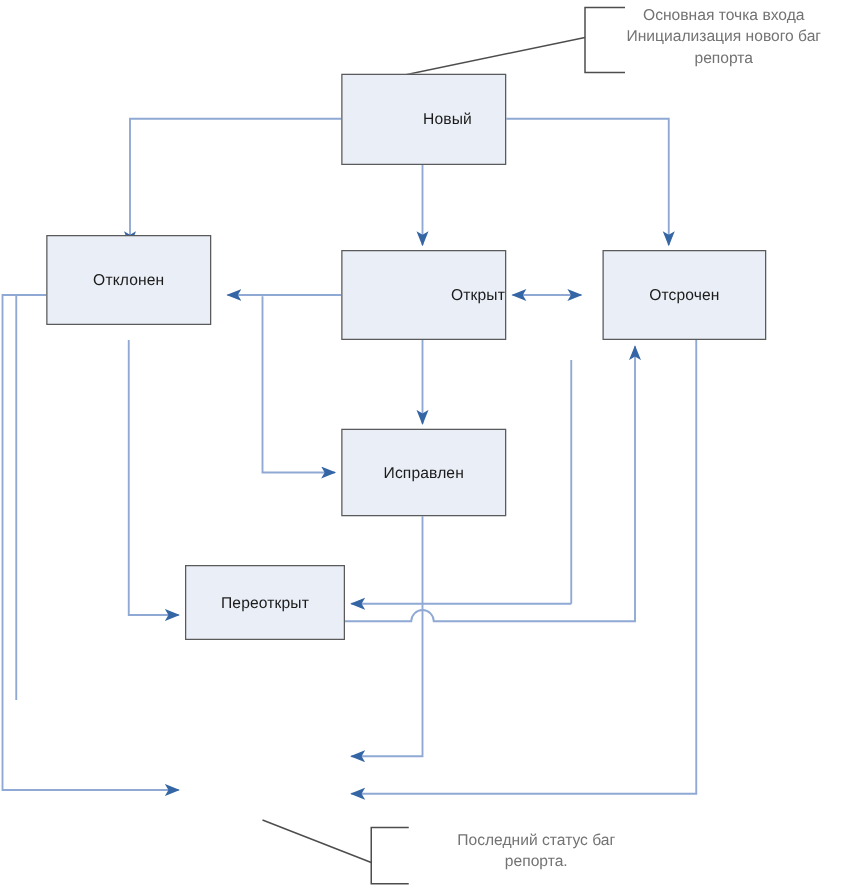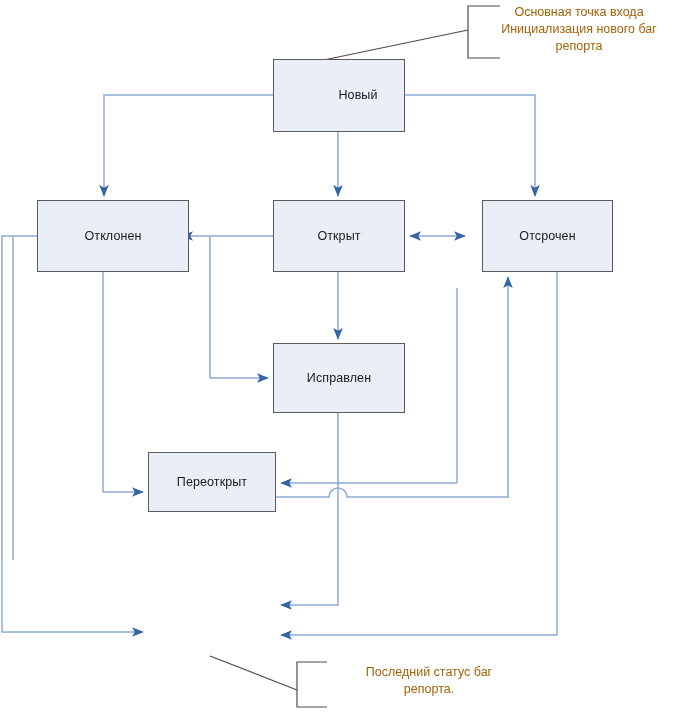--- a/index.html
+++ b/index.html
@@ -41,21 +41,21 @@
     text-align: center;
     line-height: 1.2;
     white-space: nowrap;
   }
   .annotation {
     position: absolute;
     z-index: 6;
   }
   .annotation-text {
     font-size: 12.5px;
-    color: #a16207;
+    color: #737373;
     line-height: 1.35;
     text-align: center;
     white-space: pre-line;
   }
   #note-top {
     left: 468px;
     top: 2px;
     width: 200px;
   }
   #note-top .annotation-text {
@@ -128,25 +128,25 @@
 
       <path d="M210,656 L297,690"></path>
       <path d="M327,662 L297,662 L297,707 L327,707"></path>
     </g>
   </svg>
 
   <div class="node" style="left:273px; top:59px; width:132px; height:73px;padding-left:38px;">
     <span class="node-label">Новый</span>
   </div>
 
-  <div class="node" style="left:37px; top:200px; width:152px; height:72px;">
+  <div class="node" style="left:37px; top:188px; width:132px; height:72px;">
     <span class="node-label">Отклонен</span>
   </div>
 
-  <div class="node" style="left:273px; top:200px; width:132px; height:72px;">
+  <div class="node" style="left:273px; top:200px; width:132px; height:72px;justify-content:flex-end;">
     <span class="node-label">Открыт</span>
   </div>
 
   <div class="node" style="left:470px; top:200px; width:131px; height:72px;margin-left:12px;">
     <span class="node-label">Отсрочен</span>
   </div>
 
   <div class="node" style="left:273px; top:343px; width:132px; height:70px;">
     <span class="node-label">Исправлен</span>
   </div>

